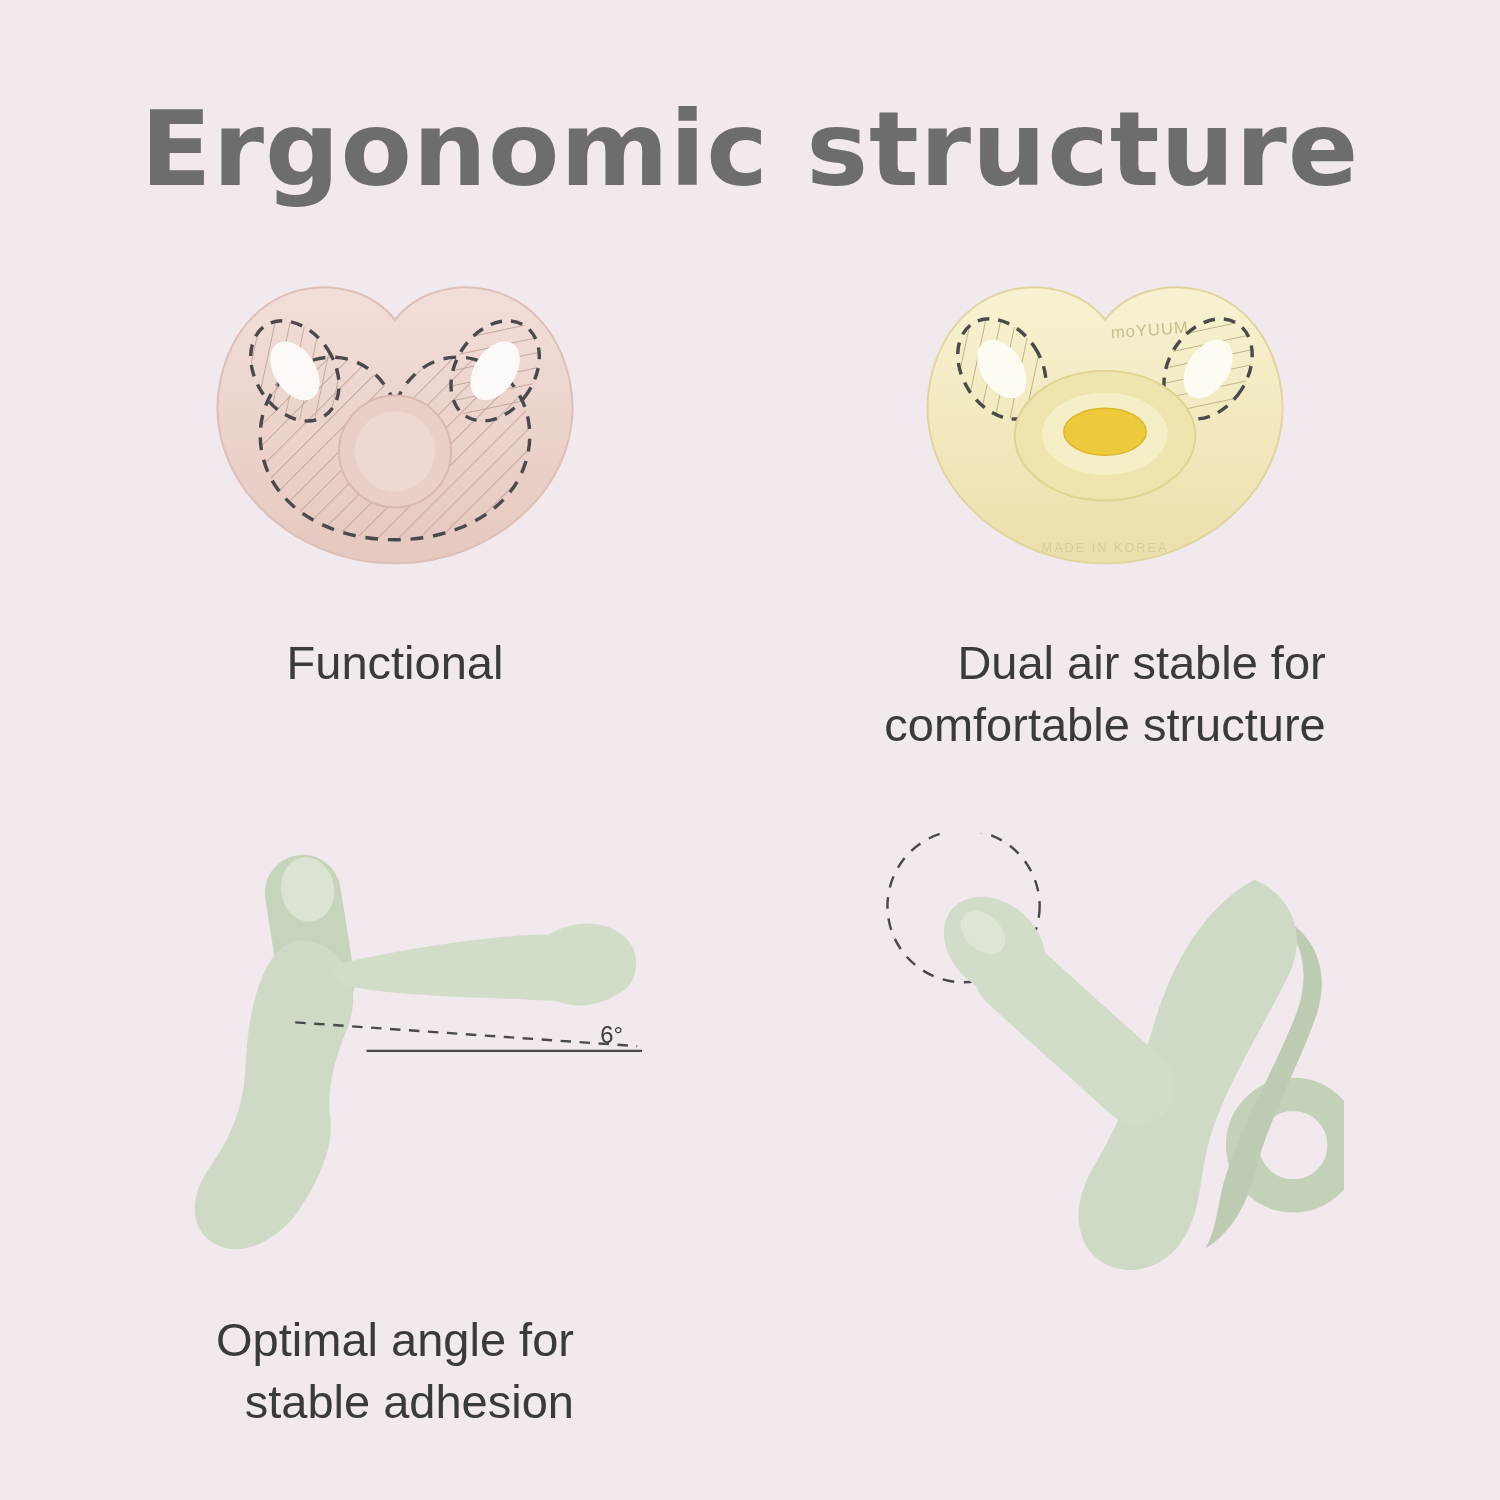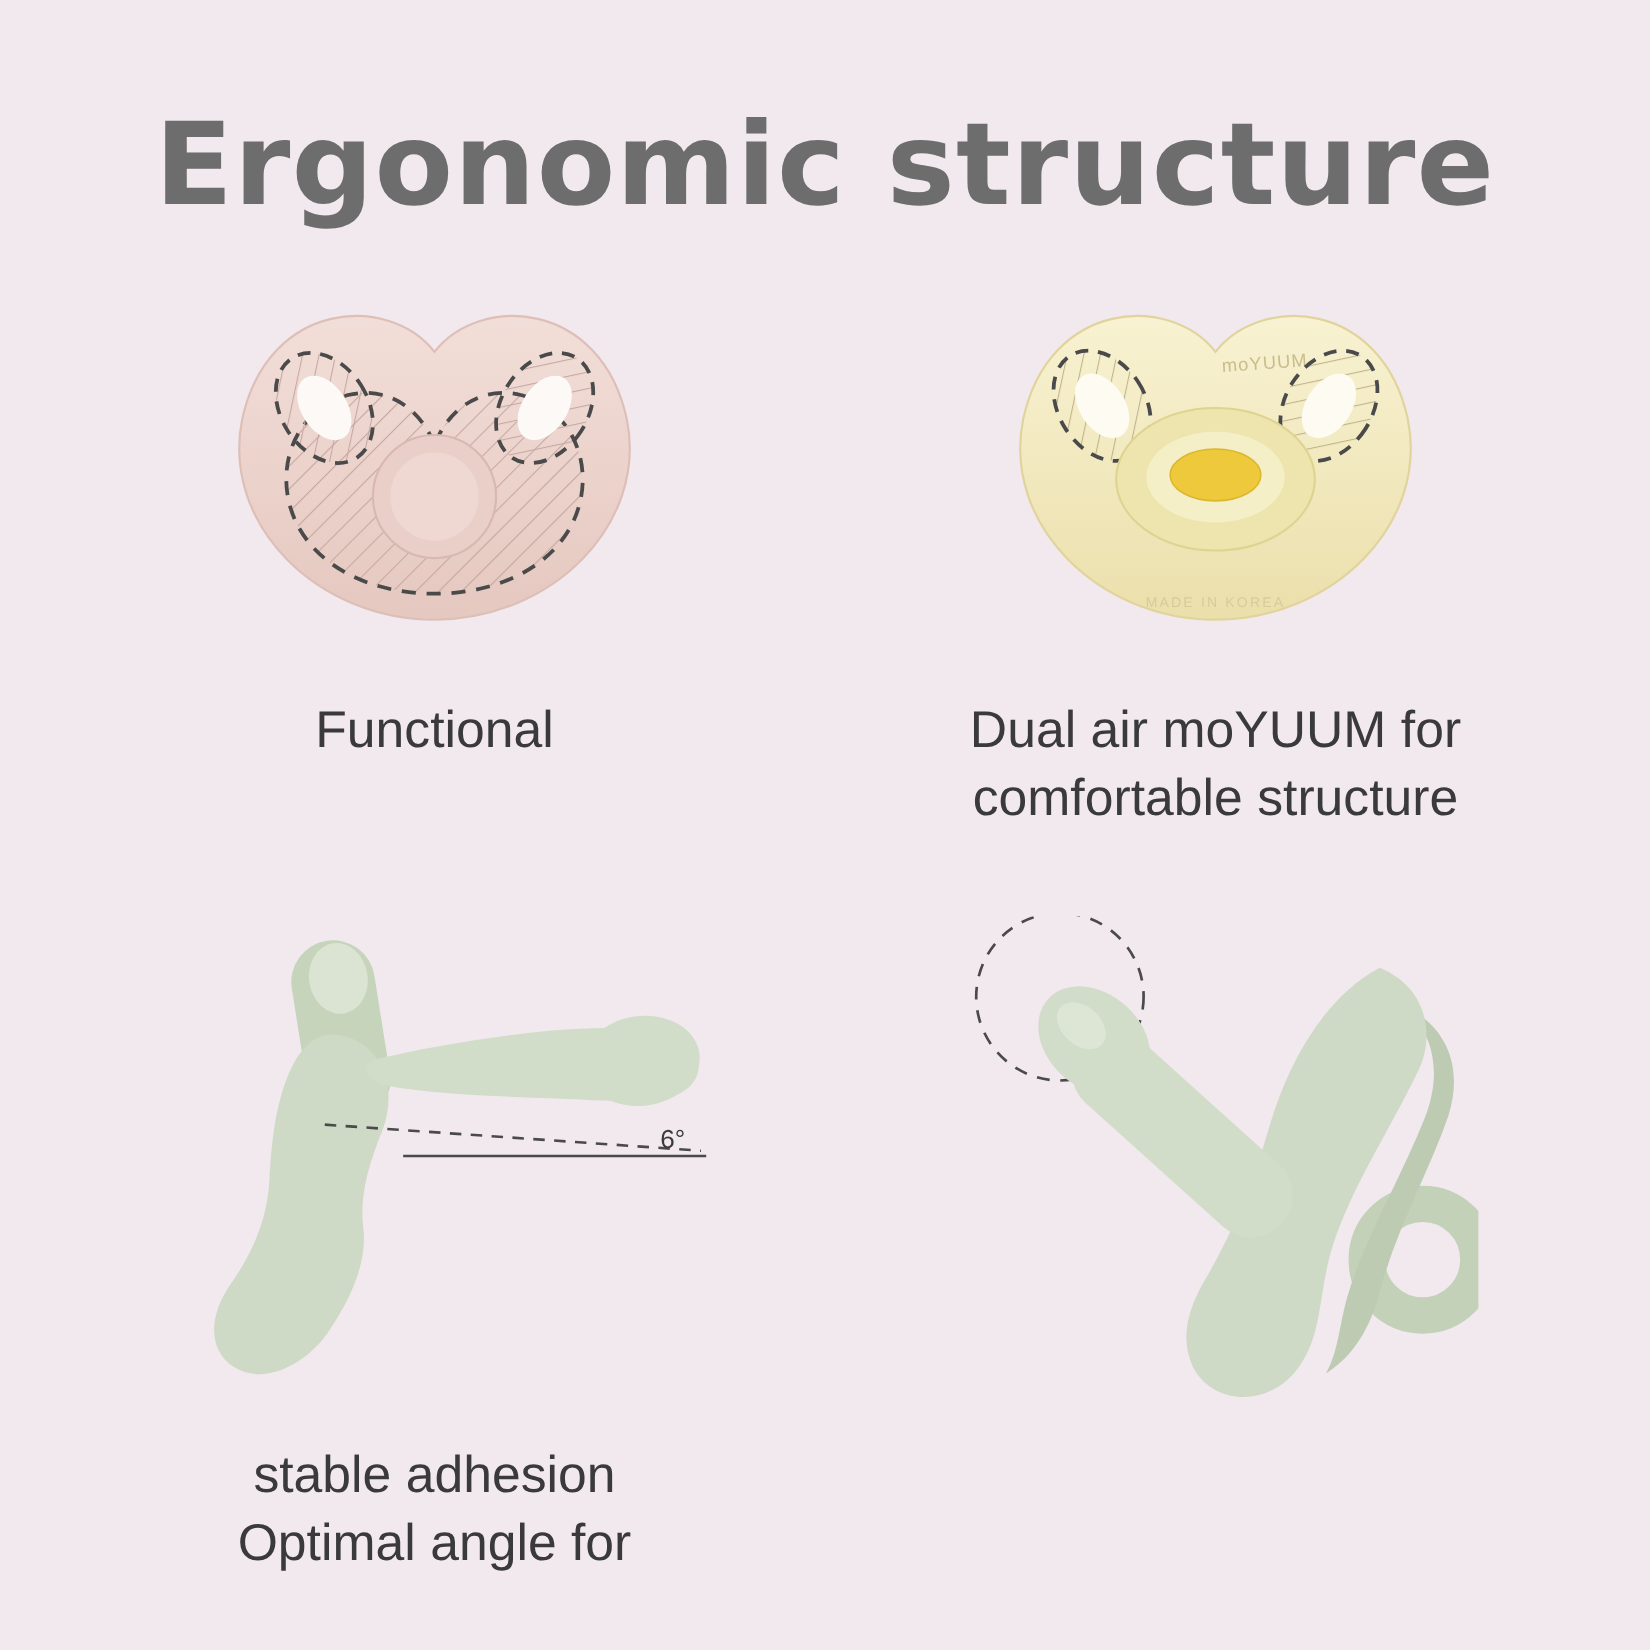--- a/index.html
+++ b/index.html
@@ -22,21 +22,21 @@
     grid-template-columns:1fr 1fr;
     row-gap:26px;
     padding:0 40px;
   }
   .feature{display:flex;flex-direction:column;align-items:center;}
   .art{display:flex;align-items:center;justify-content:center;}
   .art.top{height:372px;}
   .art.bottom{height:458px;}
   .caption{
     margin-top:22px;
-    text-align:center;
+    text-align:right;
     font-size:47px;line-height:1.32;
     color:#3a3a3a;
   }
   .caption span{display:block;}
   svg{display:block;}
   text{font-family:"Liberation Sans","DejaVu Sans",sans-serif;}
 </style>
 </head>
 <body>
 
@@ -91,41 +91,41 @@
           <ellipse cx="325" cy="114" rx="40" ry="55" transform="rotate(33 325 114)" fill="url(#hatch-yellow)" stroke="#4a4a4a" stroke-width="3.5" stroke-dasharray="12 9"></ellipse>
           <ellipse cx="115" cy="114" rx="21" ry="33" transform="rotate(-33 115 114)" fill="#fdfbf2"></ellipse>
           <ellipse cx="325" cy="114" rx="21" ry="33" transform="rotate(33 325 114)" fill="#fdfbf2"></ellipse>
           <ellipse cx="220" cy="182" rx="92" ry="66" fill="#eee4ae" stroke="#dfd391" stroke-width="2"></ellipse>
           <ellipse cx="220" cy="180" rx="64" ry="42" fill="#f5efc8"></ellipse>
           <ellipse cx="220" cy="178" rx="42" ry="24" fill="#eec93c" stroke="#dcb72e" stroke-width="1.5"></ellipse>
           <text x="220" y="300" font-size="13" fill="#d6cb9d" letter-spacing="2" text-anchor="middle">MADE IN KOREA</text>
         </svg>
       </div>
       <p class="caption">
-        <span>Dual air moYUUM for</span>
+        <span>Dual air stable for</span>
         <span>comfortable structure</span>
       </p>
     </section>
 
     <section class="feature">
       <div class="art bottom">
         <svg viewBox="0 0 560 460" width="532">
           <rect x="150" y="15" width="80" height="175" rx="40" transform="rotate(-9 190 100)" fill="#c6d4bc"></rect>
           <path d="M196,108 C234,120 244,162 230,198 C216,232 208,262 212,292 C215,320 204,352 180,388 C158,422 116,442 88,424 C61,406 66,372 84,346 C108,312 120,280 122,246 C124,208 128,168 144,136 C156,112 174,100 196,108 Z" fill="#cedac5"></path>
           <path d="M222,130 C272,118 332,108 392,102 C452,97 506,99 523,115 C539,131 535,153 513,163 C488,173 446,169 396,167 C341,165 281,163 236,155 C214,150 208,136 222,130 Z" fill="#d2ddc9"></path>
           <ellipse cx="478" cy="131" rx="56" ry="43" transform="rotate(-7 478 131)" fill="#d2ddc9"></ellipse>
           <ellipse cx="188" cy="52" rx="28" ry="34" fill="#dbe4d3" transform="rotate(-9 188 52)"></ellipse>
           <line x1="250" y1="222" x2="540" y2="222" stroke="#4a4a4a" stroke-width="2.5"></line>
           <line x1="175" y1="192" x2="535" y2="217" stroke="#4a4a4a" stroke-width="2.5" stroke-dasharray="11 9"></line>
           <text x="496" y="214" font-size="25" fill="#3a3a3a">6°</text>
         </svg>
       </div>
       <p class="caption">
+        <span>Optimal angle for</span>
         <span>stable adhesion</span>
-        <span>Optimal angle for</span>
       </p>
     </section>
 
     <section class="feature">
       <div class="art bottom">
         <svg viewBox="30 10 490 462" width="478">
           <circle cx="130" cy="85" r="78" fill="none" stroke="#4a4a4a" stroke-width="2.5" stroke-dasharray="12 10"></circle>
           <circle cx="468" cy="330" r="52" fill="none" stroke="#c2d1b8" stroke-width="34"></circle>
           <path d="M448,92 C480,118 486,158 470,198 C446,258 414,310 398,364 C390,392 390,414 378,436 C404,420 420,392 428,360 C444,300 474,248 492,196 C506,152 492,112 448,92 Z" fill="#bccbb1"></path>
           <path d="M428,58 C468,74 482,116 464,154 C436,212 402,262 384,318 C370,362 376,404 348,436 C318,470 270,462 254,430 C240,400 252,370 268,344 C292,302 310,258 324,210 C340,154 372,88 428,58 Z" fill="#cedac5"></path>

